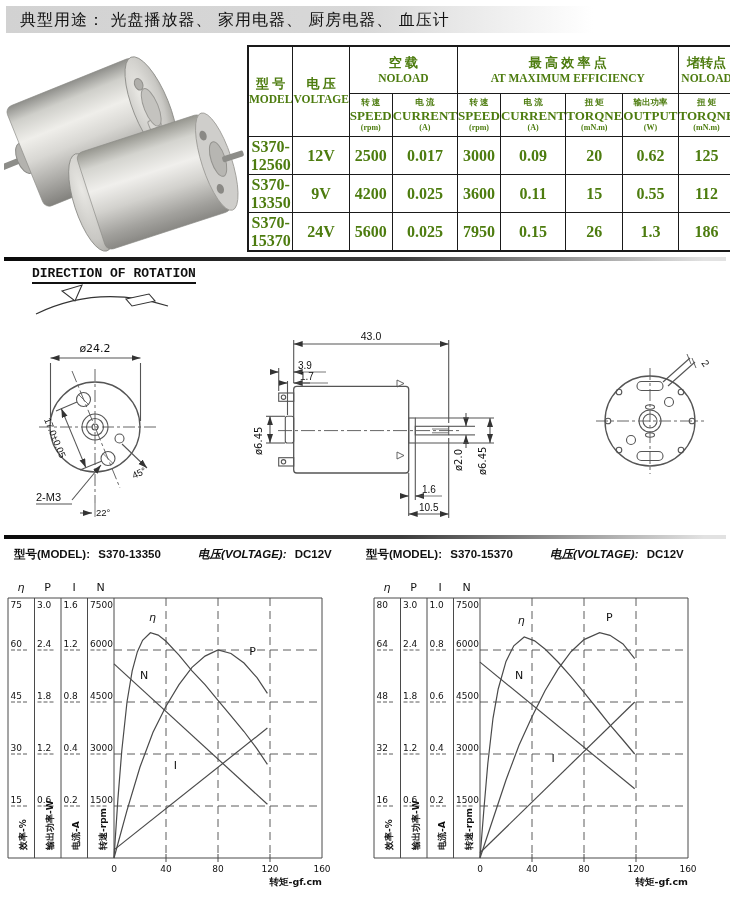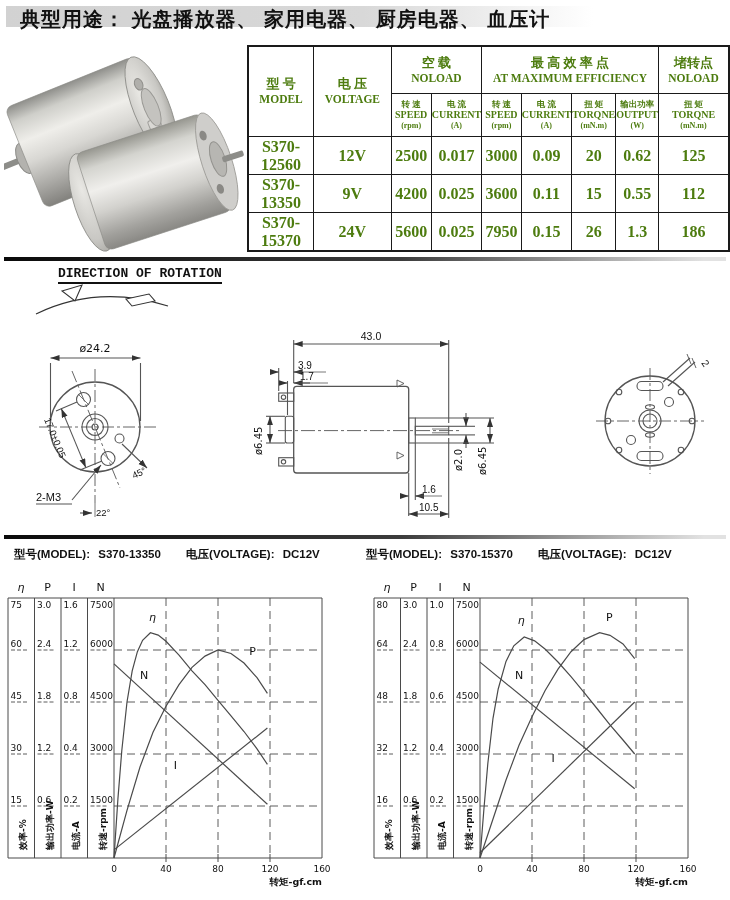--- a/index.html
+++ b/index.html
@@ -1,49 +1,49 @@
 <!DOCTYPE html>
 <html><head>
 <meta charset="utf-8">
 <style>
   html,body{margin:0;padding:0;background:#fff;}
   .page{position:relative;width:730px;height:900px;background:#fff;overflow:hidden;
         font-family:"Liberation Sans",sans-serif;color:#111;}
-  .title-bar{position:absolute;left:6px;top:6px;width:716px;height:21px;line-height:27px;
-        padding-left:14px;box-sizing:border-box;font-weight:bold;font-size:20px;letter-spacing:1px;
+  .title-bar{position:absolute;left:6px;top:6px;width:716px;height:27px;line-height:27px;
+        padding-left:14px;box-sizing:border-box;font-weight:normal;font-size:16px;letter-spacing:1px;
         background:linear-gradient(to right,#d2d2d2 0%,#d8d8d8 50%,#ffffff 82%);}
   .divider{position:absolute;left:4px;width:722px;height:4px;
         background:linear-gradient(to right,#0a0a0a 0%,#3c3c3c 55%,#e2e2e2 97%);}
   #divider1{top:257px}
   #divider2{top:535px}
   table.spec{position:absolute;left:247px;top:45px;border-collapse:collapse;table-layout:fixed;
         font-family:"Liberation Serif",serif;border:2px solid #1a1a1a;}
   .spec th,.spec td{border:1px solid #1a1a1a;text-align:center;vertical-align:middle;padding:0;
         font-weight:bold;color:#4d7c0f;overflow:hidden;}
   .spec thead tr.tier1 th{height:46px;}
   .spec thead tr.tier2 th{height:42px;}
   .spec tbody td{height:37px;font-size:16px;text-align:center;}
   .hz{font-size:13px;line-height:1.25;}
   .he{font-size:11.5px;line-height:1.25;}
   .sz{font-size:8.5px;line-height:1.2;}
-  .se{font-size:10px;line-height:1.2;}
+  .se{font-size:13px;line-height:1.2;}
   .su{font-size:8px;line-height:1.2;}
   .photo{position:absolute;left:4px;top:38px;}
   .rotation-title{position:absolute;left:32px;top:266px;font-family:"Liberation Mono",monospace;
-        font-weight:bold;font-size:13px;border-bottom:2px solid #111;padding-bottom:1px;margin-left:26px;}
+        font-weight:bold;font-size:13px;border-bottom:2px solid #111;padding-bottom:1px;}
   .drawing{position:absolute;}
   #front-view{left:8px;top:325px;}
   #side-view{left:242px;top:323px;}
   #rear-view{left:560px;top:336px;}
   #rotation-arrow{left:28px;top:282px;}
   .chart-header{position:absolute;top:547px;font-weight:bold;font-size:11.5px;white-space:nowrap;}
   #chart-header-0{left:14px;}
   #chart-header-1{left:366px;}
   .chart-header .hv{margin-left:5px;}
-  .chart-header .hg{margin-left:22px;}
+  .chart-header .hg{margin-left:34px;font-style:italic;}
   svg.chart{position:absolute;top:566px;}
   #chart-0{left:2px;}
   #chart-1{left:368px;}
 </style>
 </head>
 <body>
 
 <div class="page">
 
   <div class="title-bar">典型用途：  光盘播放器、 家用电器、 厨房电器、 血压计</div>

